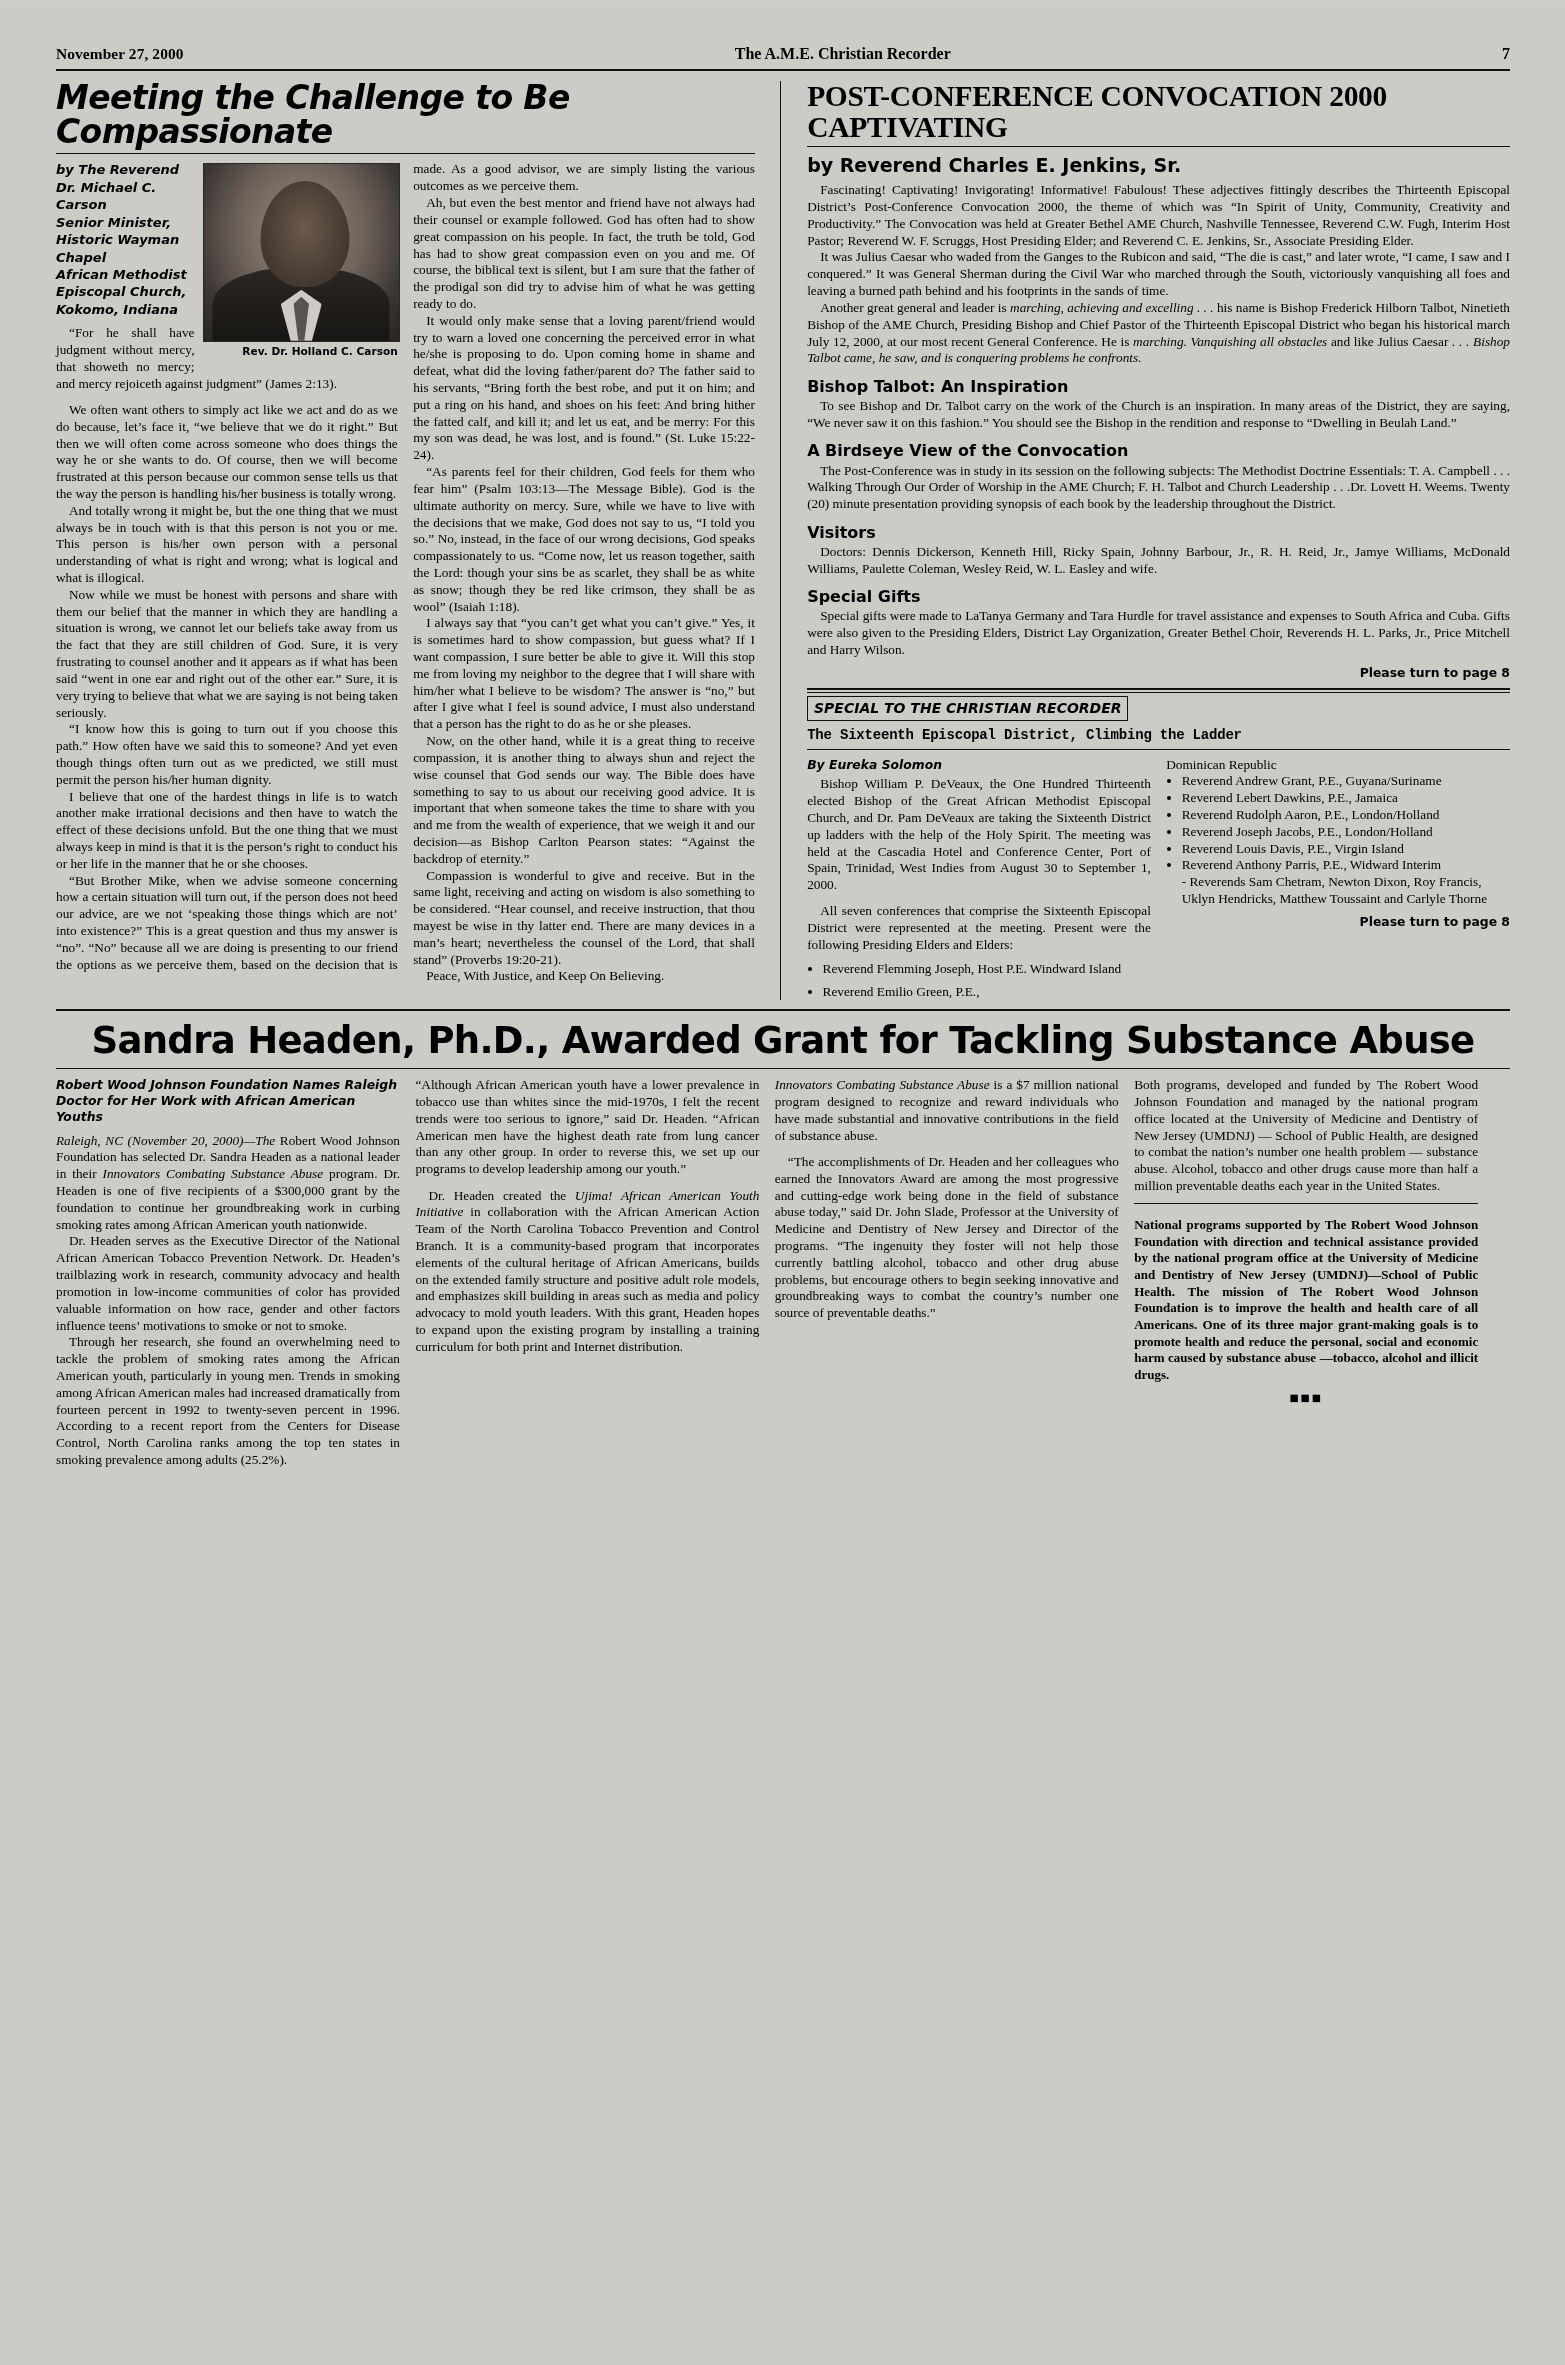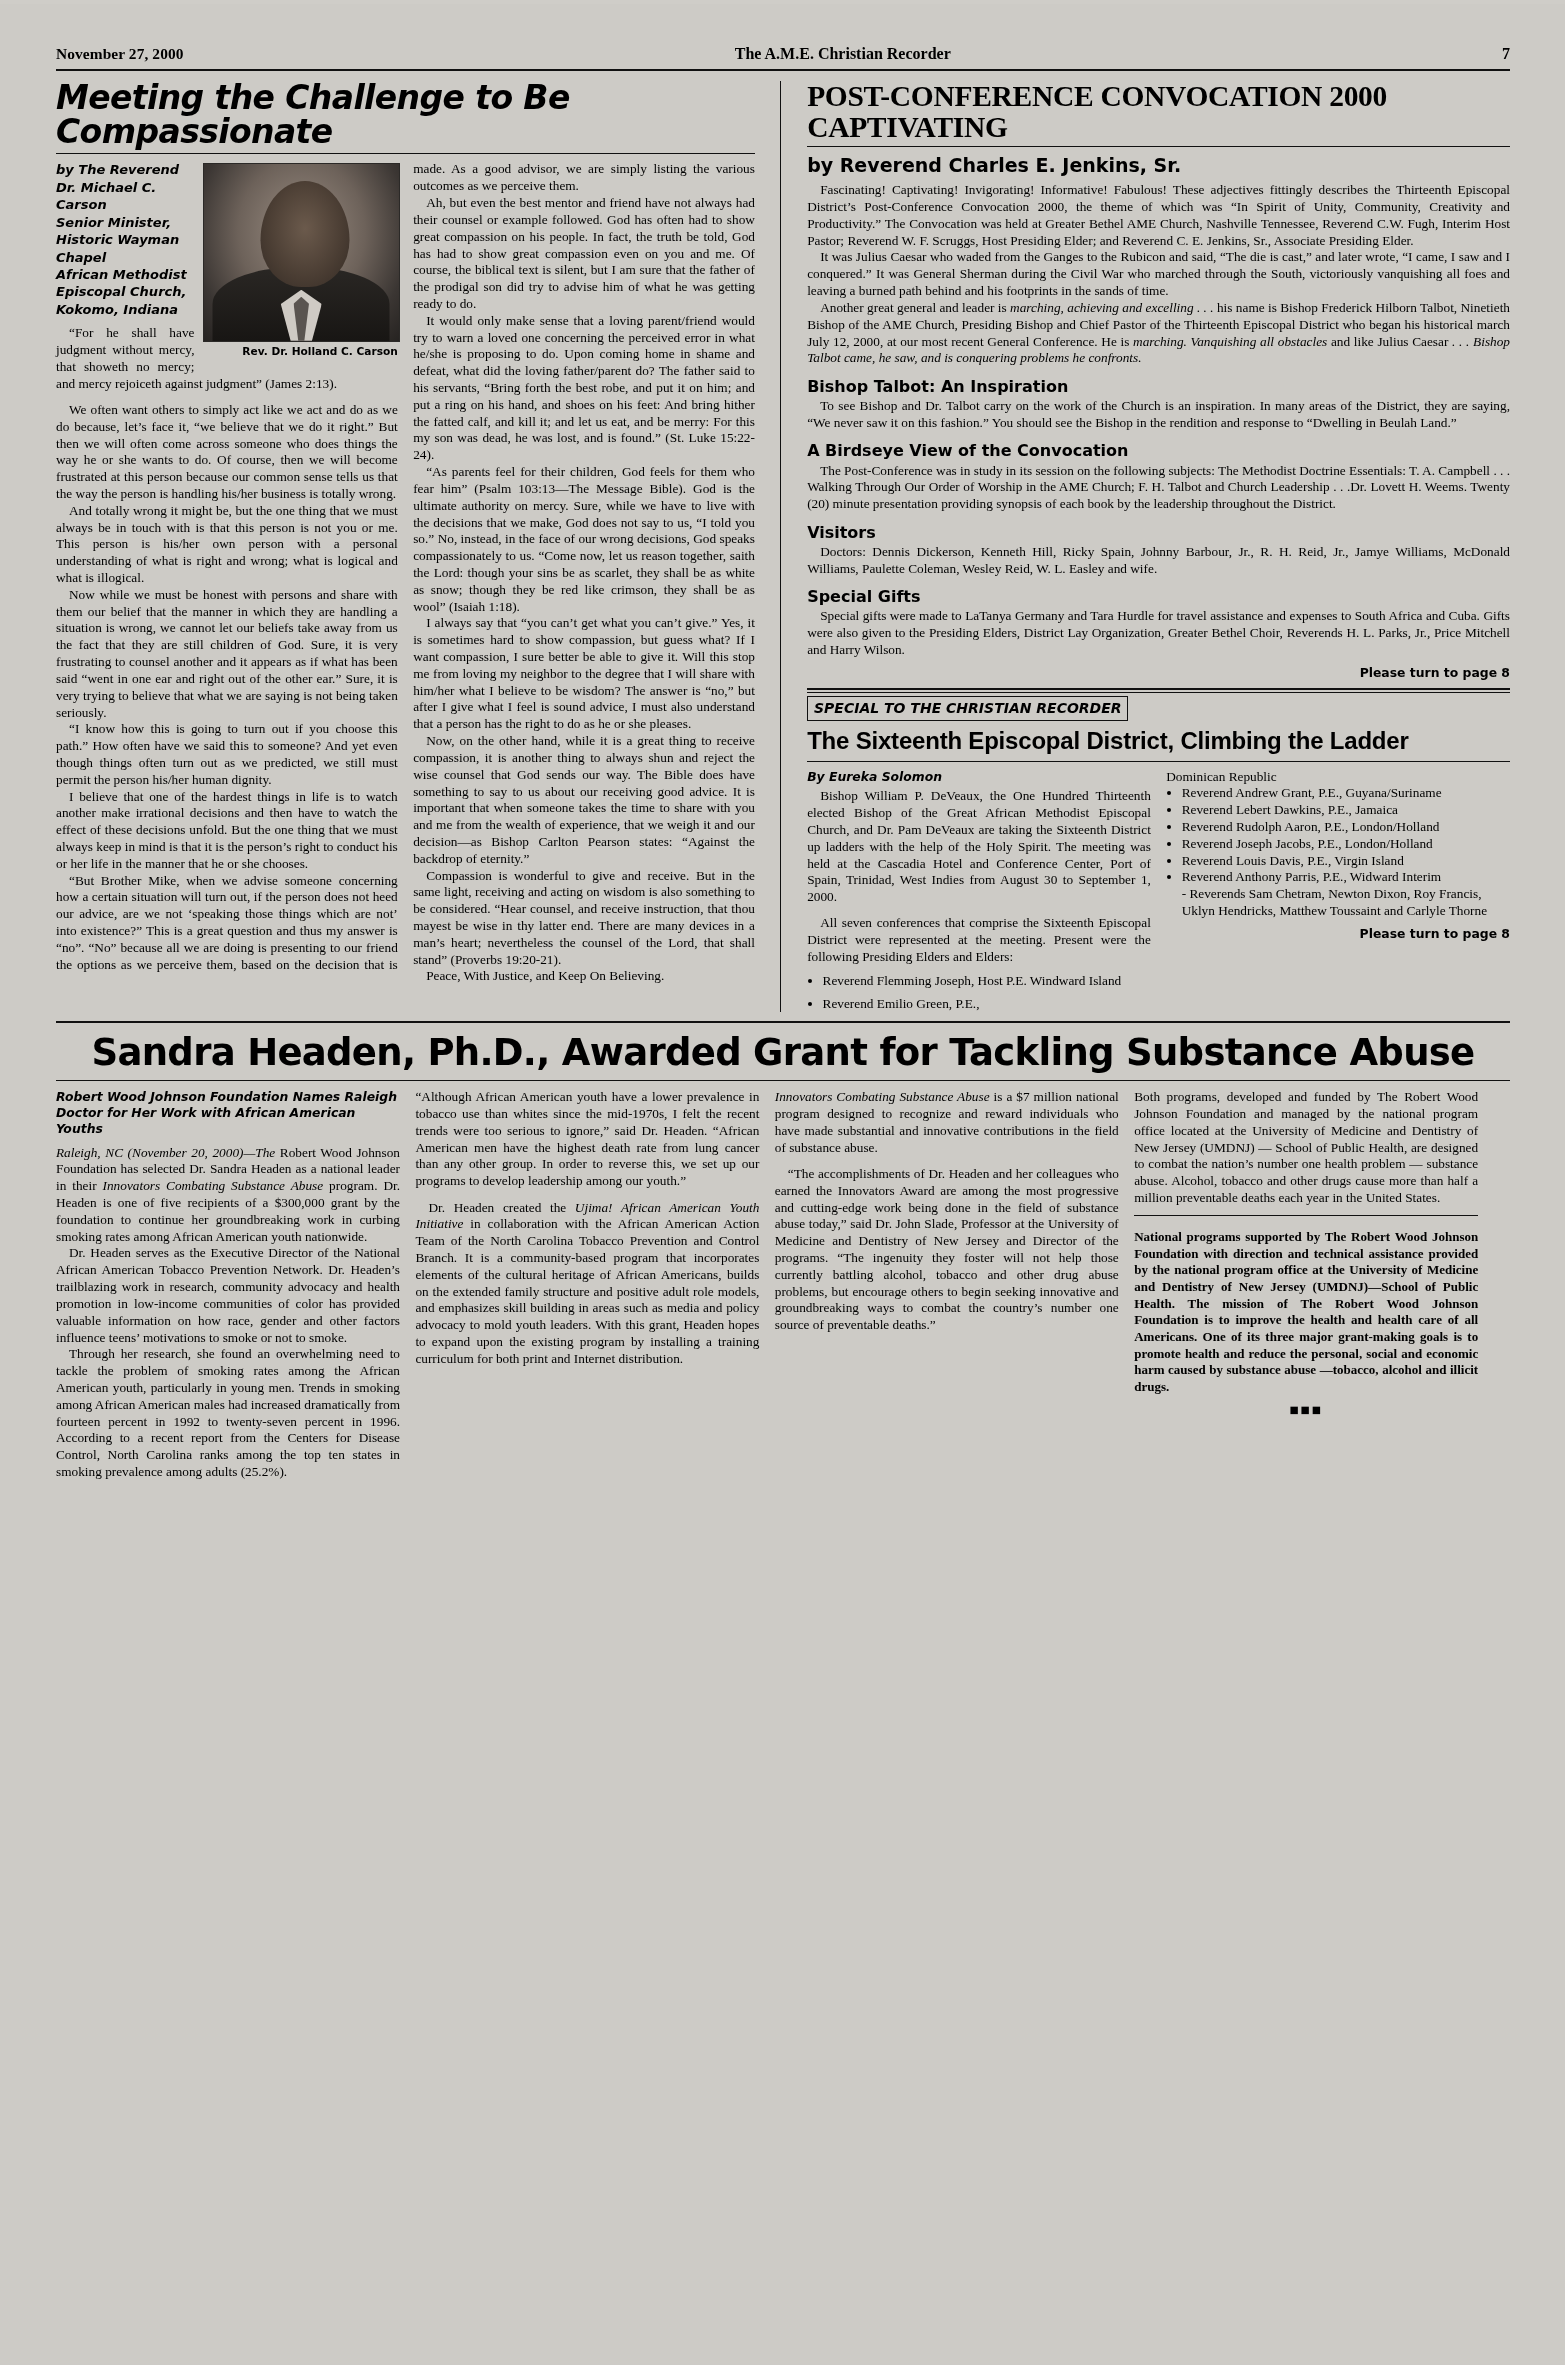--- a/index.html
+++ b/index.html
@@ -99,21 +99,21 @@
   .turn{
     font-family:"DejaVu Sans", sans-serif;font-weight:bold;font-size:12.4px;
     text-align:right;margin-top:5.9px;
   }
   .special-box{
     display:inline-block;border:1.2px solid #111;padding:3px 5.9px 3.5px 5.9px;
     font-family:"DejaVu Sans", sans-serif;font-style:italic;font-weight:bold;font-size:14px;
     margin:3.5px 0 5.9px 0;
   }
   h2.sub-headline{
-    font-family:Liberation Sans, sans-serif;font-weight:bold;font-size:24px;
+    font-family:Liberation Mono, monospace;font-weight:bold;font-size:14px;
     margin:0 0 5.9px 0;letter-spacing:-0.2px;
   }
   .byline-s{
     font-family:"DejaVu Sans", sans-serif;font-style:italic;font-weight:bold;font-size:12.4px;
     margin-bottom:4.7px;
   }
   ul.plain{margin:0;padding-left:15.4px;}
   ul.plain li{font-size:13.3px;line-height:1.265;margin:0;text-align:left;}
   .dash-li{list-style:none;margin-left:-15.4px;text-indent:0;}
 

